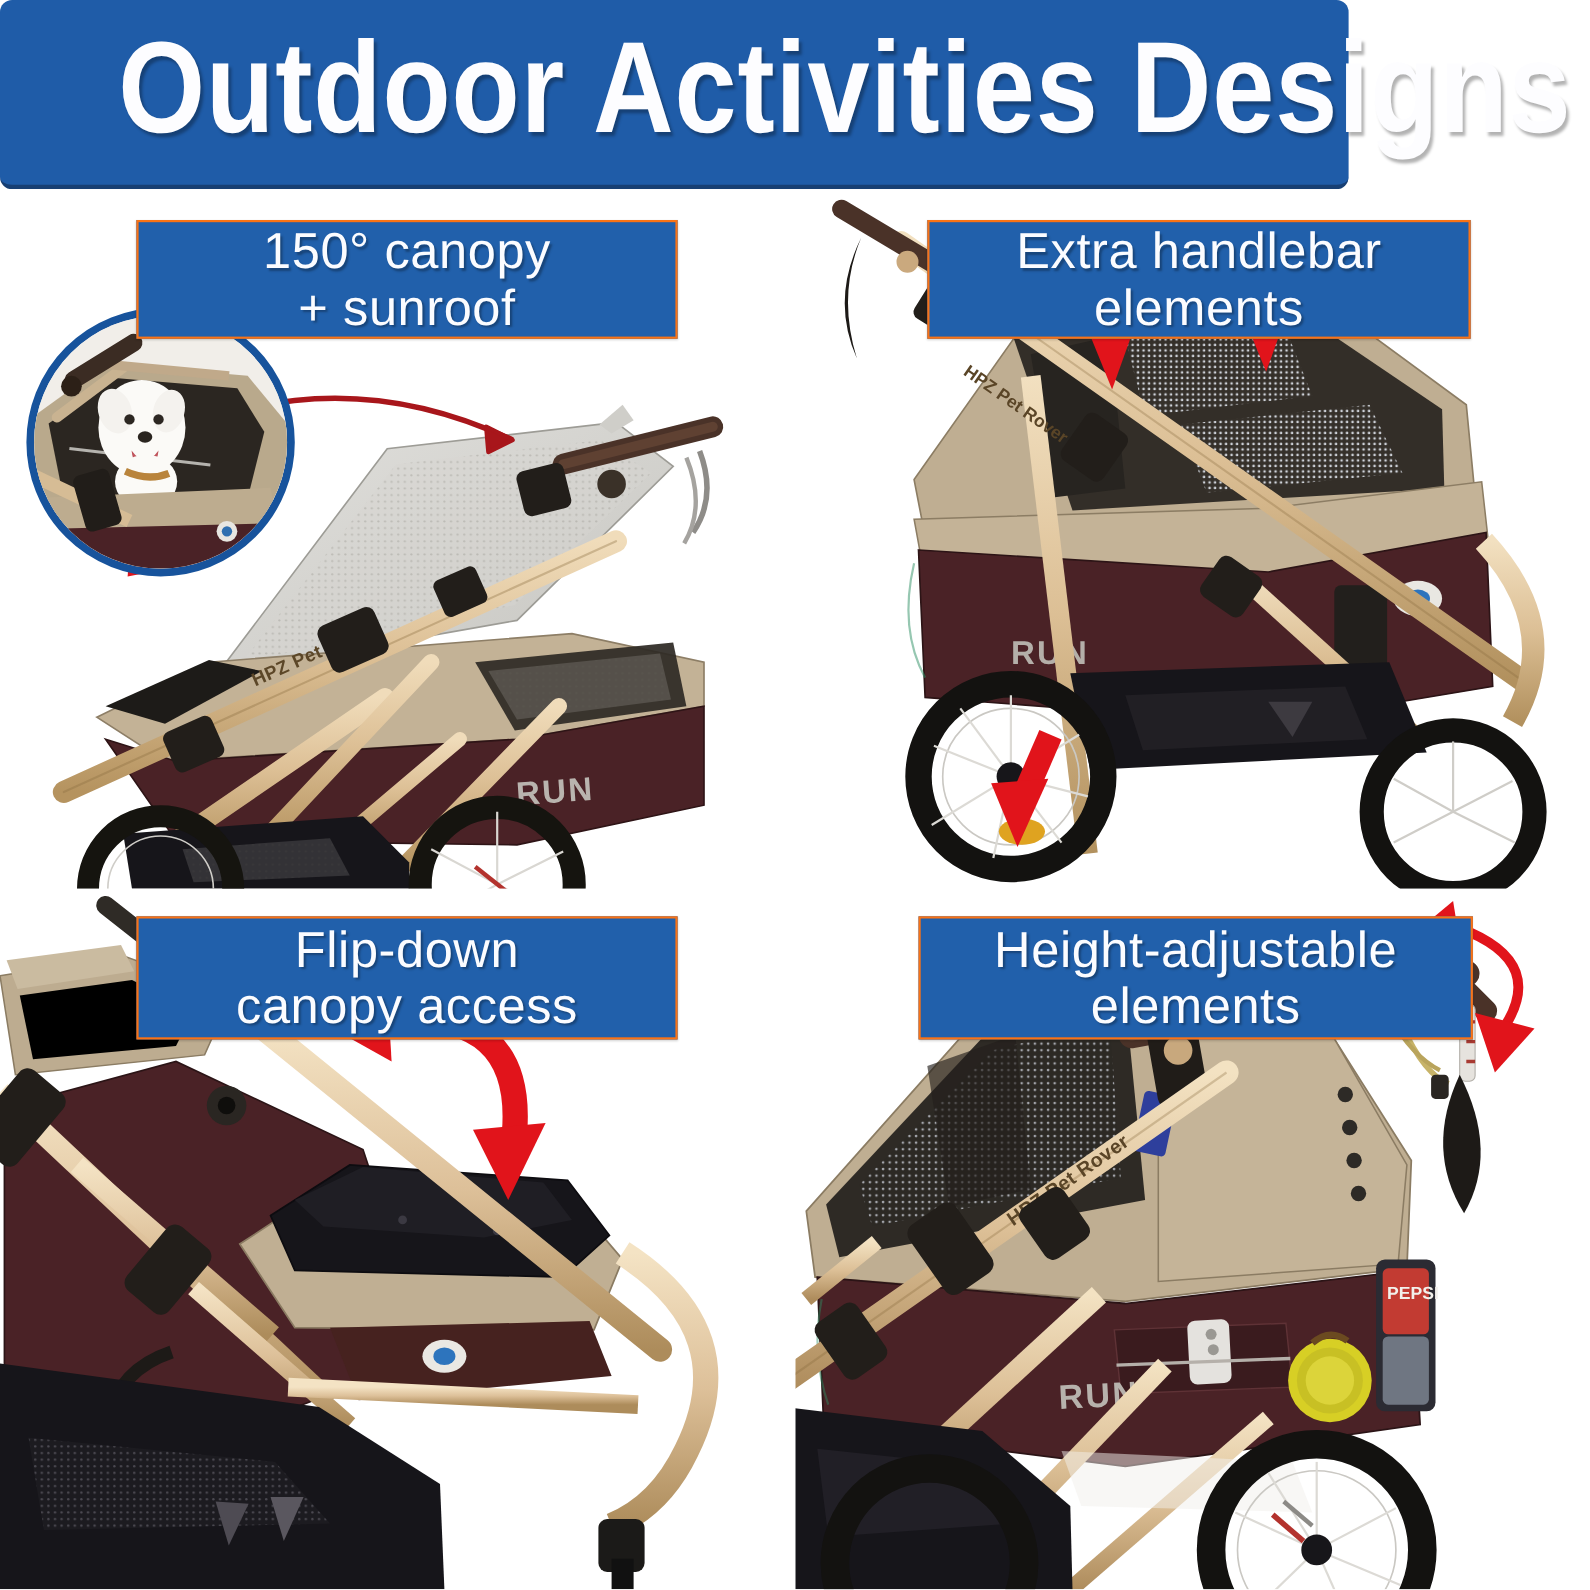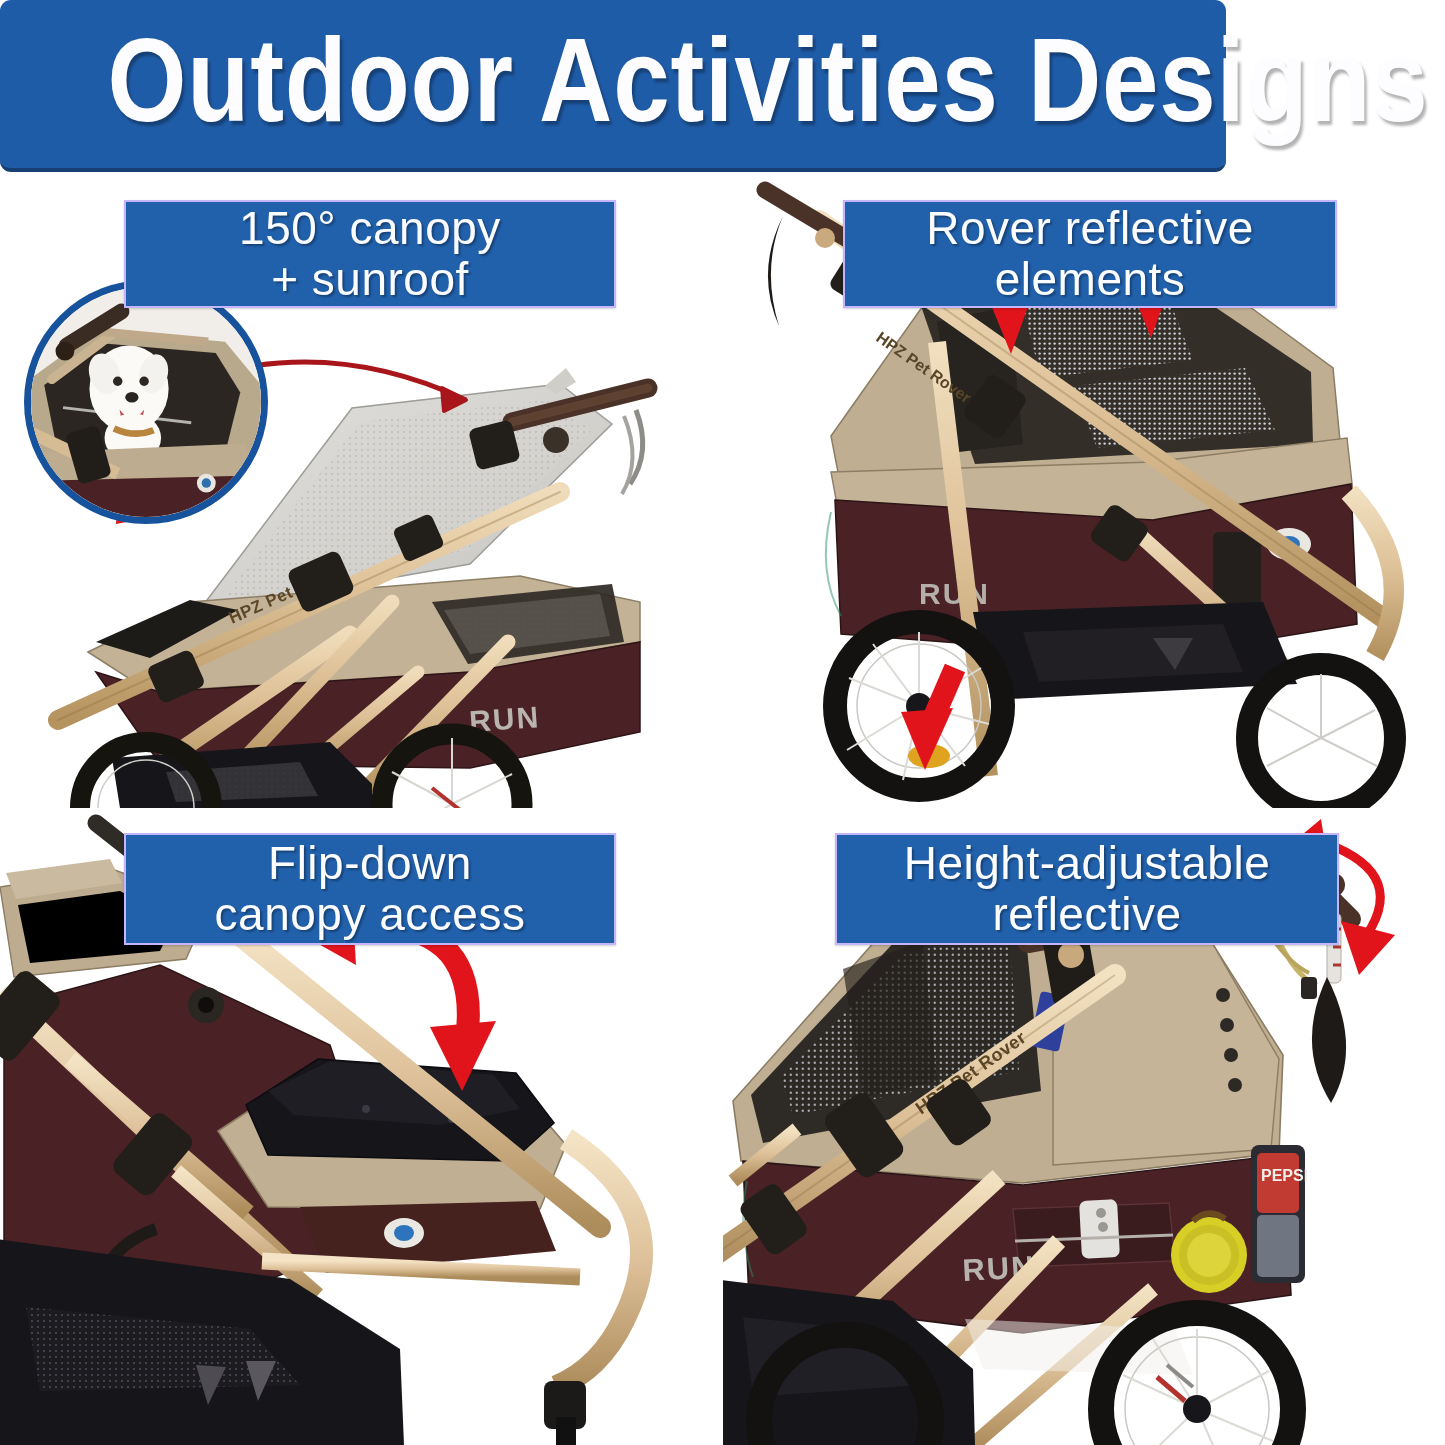--- a/index.html
+++ b/index.html
@@ -25,21 +25,21 @@
   
   .grid { position:absolute; left:0; top:172px; width:1445px; height:1273px; }
   .panel { position:absolute; width:722px; height:636px; }
   .p-tl { left:0;   top:0; }
   .p-tr { left:723px; top:0; }
   .p-bl { left:0;   top:637px; }
   .p-br { left:723px; top:637px; }
 
   
   .caption {
-    position:absolute; background:#2160ab; border:2px solid #c4b5fd;
+    position:absolute; background:#2160ab; border:2px solid #f97316;
     display:flex; align-items:center; justify-content:center;
     text-align:center; z-index:6; box-shadow:0 1px 2px rgba(0,0,0,0.18);
   }
   .caption-text {
     color:#fbfcff; font-size:46px; line-height:1.10; font-weight:400;
     letter-spacing:0.5px; text-shadow:2px 2px 2px rgba(0,0,0,0.30);
     padding:4px 14px; white-space:pre-line;
   }
   .cap-tl { left:124px; top:28px;  width:492px; height:108px; }
   .cap-tr { left:120px; top:28px;  width:494px; height:108px; }
@@ -309,21 +309,21 @@
             <path d="M456 88 L428 166 L402 102 Z" fill="#e1141b"></path>
           </g>
           <g>
             <path d="M232 496 L206 556" stroke="#e1141b" stroke-width="22"></path>
             <path d="M230 536 L202 598 L178 540 Z" fill="#e1141b"></path>
           </g>
         </svg>
       </div>
 
       <div class="caption cap-tr">
-        <div class="caption-text">Rover reflective
+        <div class="caption-text">Extra handlebar
 elements</div>
       </div>
     </div>
 
     <div class="panel p-bl">
       <div class="art">
         <svg class="scene" viewBox="0 0 722 636">
           <defs>
             <linearGradient id="goldC" x1="0" y1="0" x2="0" y2="1">
               <stop offset="0" stop-color="#f4e3c4"></stop>
@@ -524,18 +524,18 @@
           <g>
             <path d="M602 34 Q690 66 638 134" fill="none" stroke="#e1141b" stroke-width="9"></path>
             <path d="M598 10 L562 40 L606 60 Z" fill="#e1141b"></path>
             <path d="M618 112 L672 126 L636 166 Z" fill="#e1141b"></path>
           </g>
         </svg>
       </div>
 
       <div class="caption cap-br">
         <div class="caption-text">Height-adjustable
-reflective</div>
+elements</div>
       </div>
     </div>
 
   </div>
 </div>
 
 </body></html>

